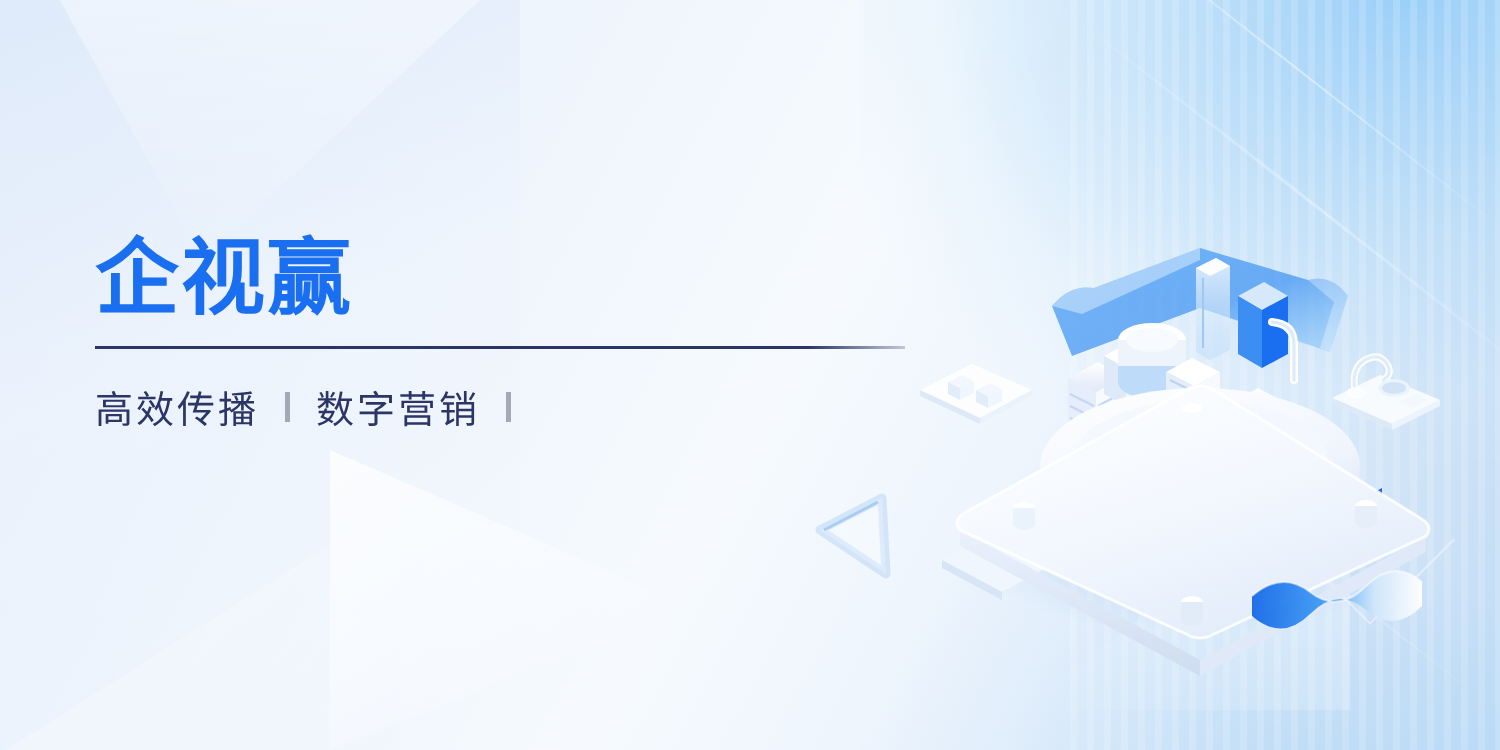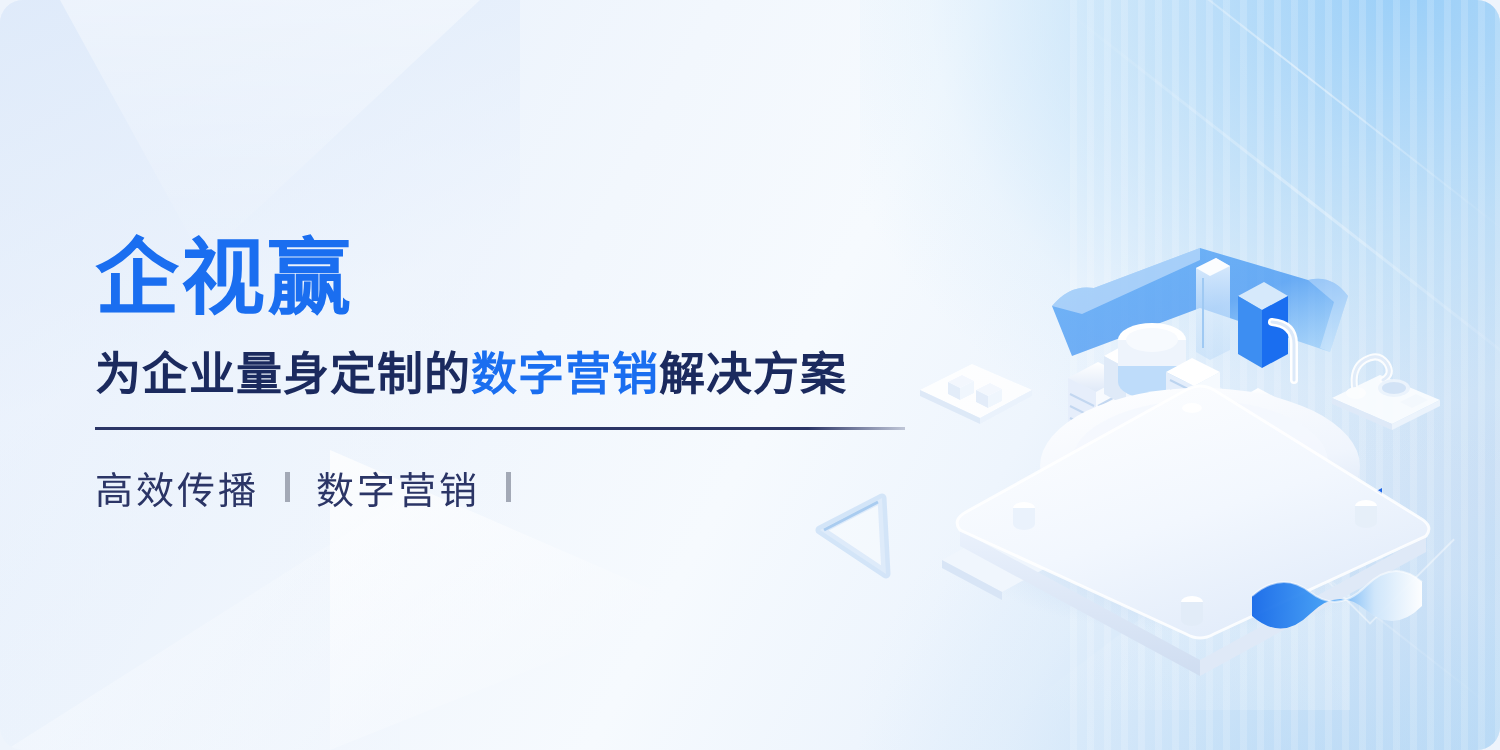--- a/index.html
+++ b/index.html
@@ -17,21 +17,20 @@
     background:
       linear-gradient(118deg,
         #e4edfa 0%,
         #eaf2fc 18%,
         #f2f7fd 38%,
         #f6fafe 52%,
         #eef5fd 66%,
         #dceaf9 80%,
         #c8def5 92%,
         #b3d6f4 100%);
-    border-radius: 23px;
   }
 
   
   .bg-layer { position:absolute; pointer-events:none; }
 
   .bg-corner-glow {
     top:-180px; right:-120px;
     width:760px; height:640px;
     background:radial-gradient(ellipse at 72% 26%,
         rgba(150,205,248,.95) 0%,
@@ -184,23 +183,20 @@
 
   <div class="bg-layer streak streak-a"></div>
   <div class="bg-layer streak streak-b"></div>
   <div class="bg-layer streak streak-c"></div>
   <div class="bg-layer streak streak-d"></div>
 
   <div class="content">
 
     <div class="brand-title">企视赢</div>
 
-    <div class="subtitle">
-      <span>为企业量身定制的</span><span class="hl">数字营销</span><span>解决方案</span>
-    </div>
 
     <div class="rule"></div>
 
     <div class="tagline">
       <span>高效传播</span>
       <span class="sep"></span>
       <span>数字营销</span>
       <span class="sep"></span>
     </div>
   </div>

